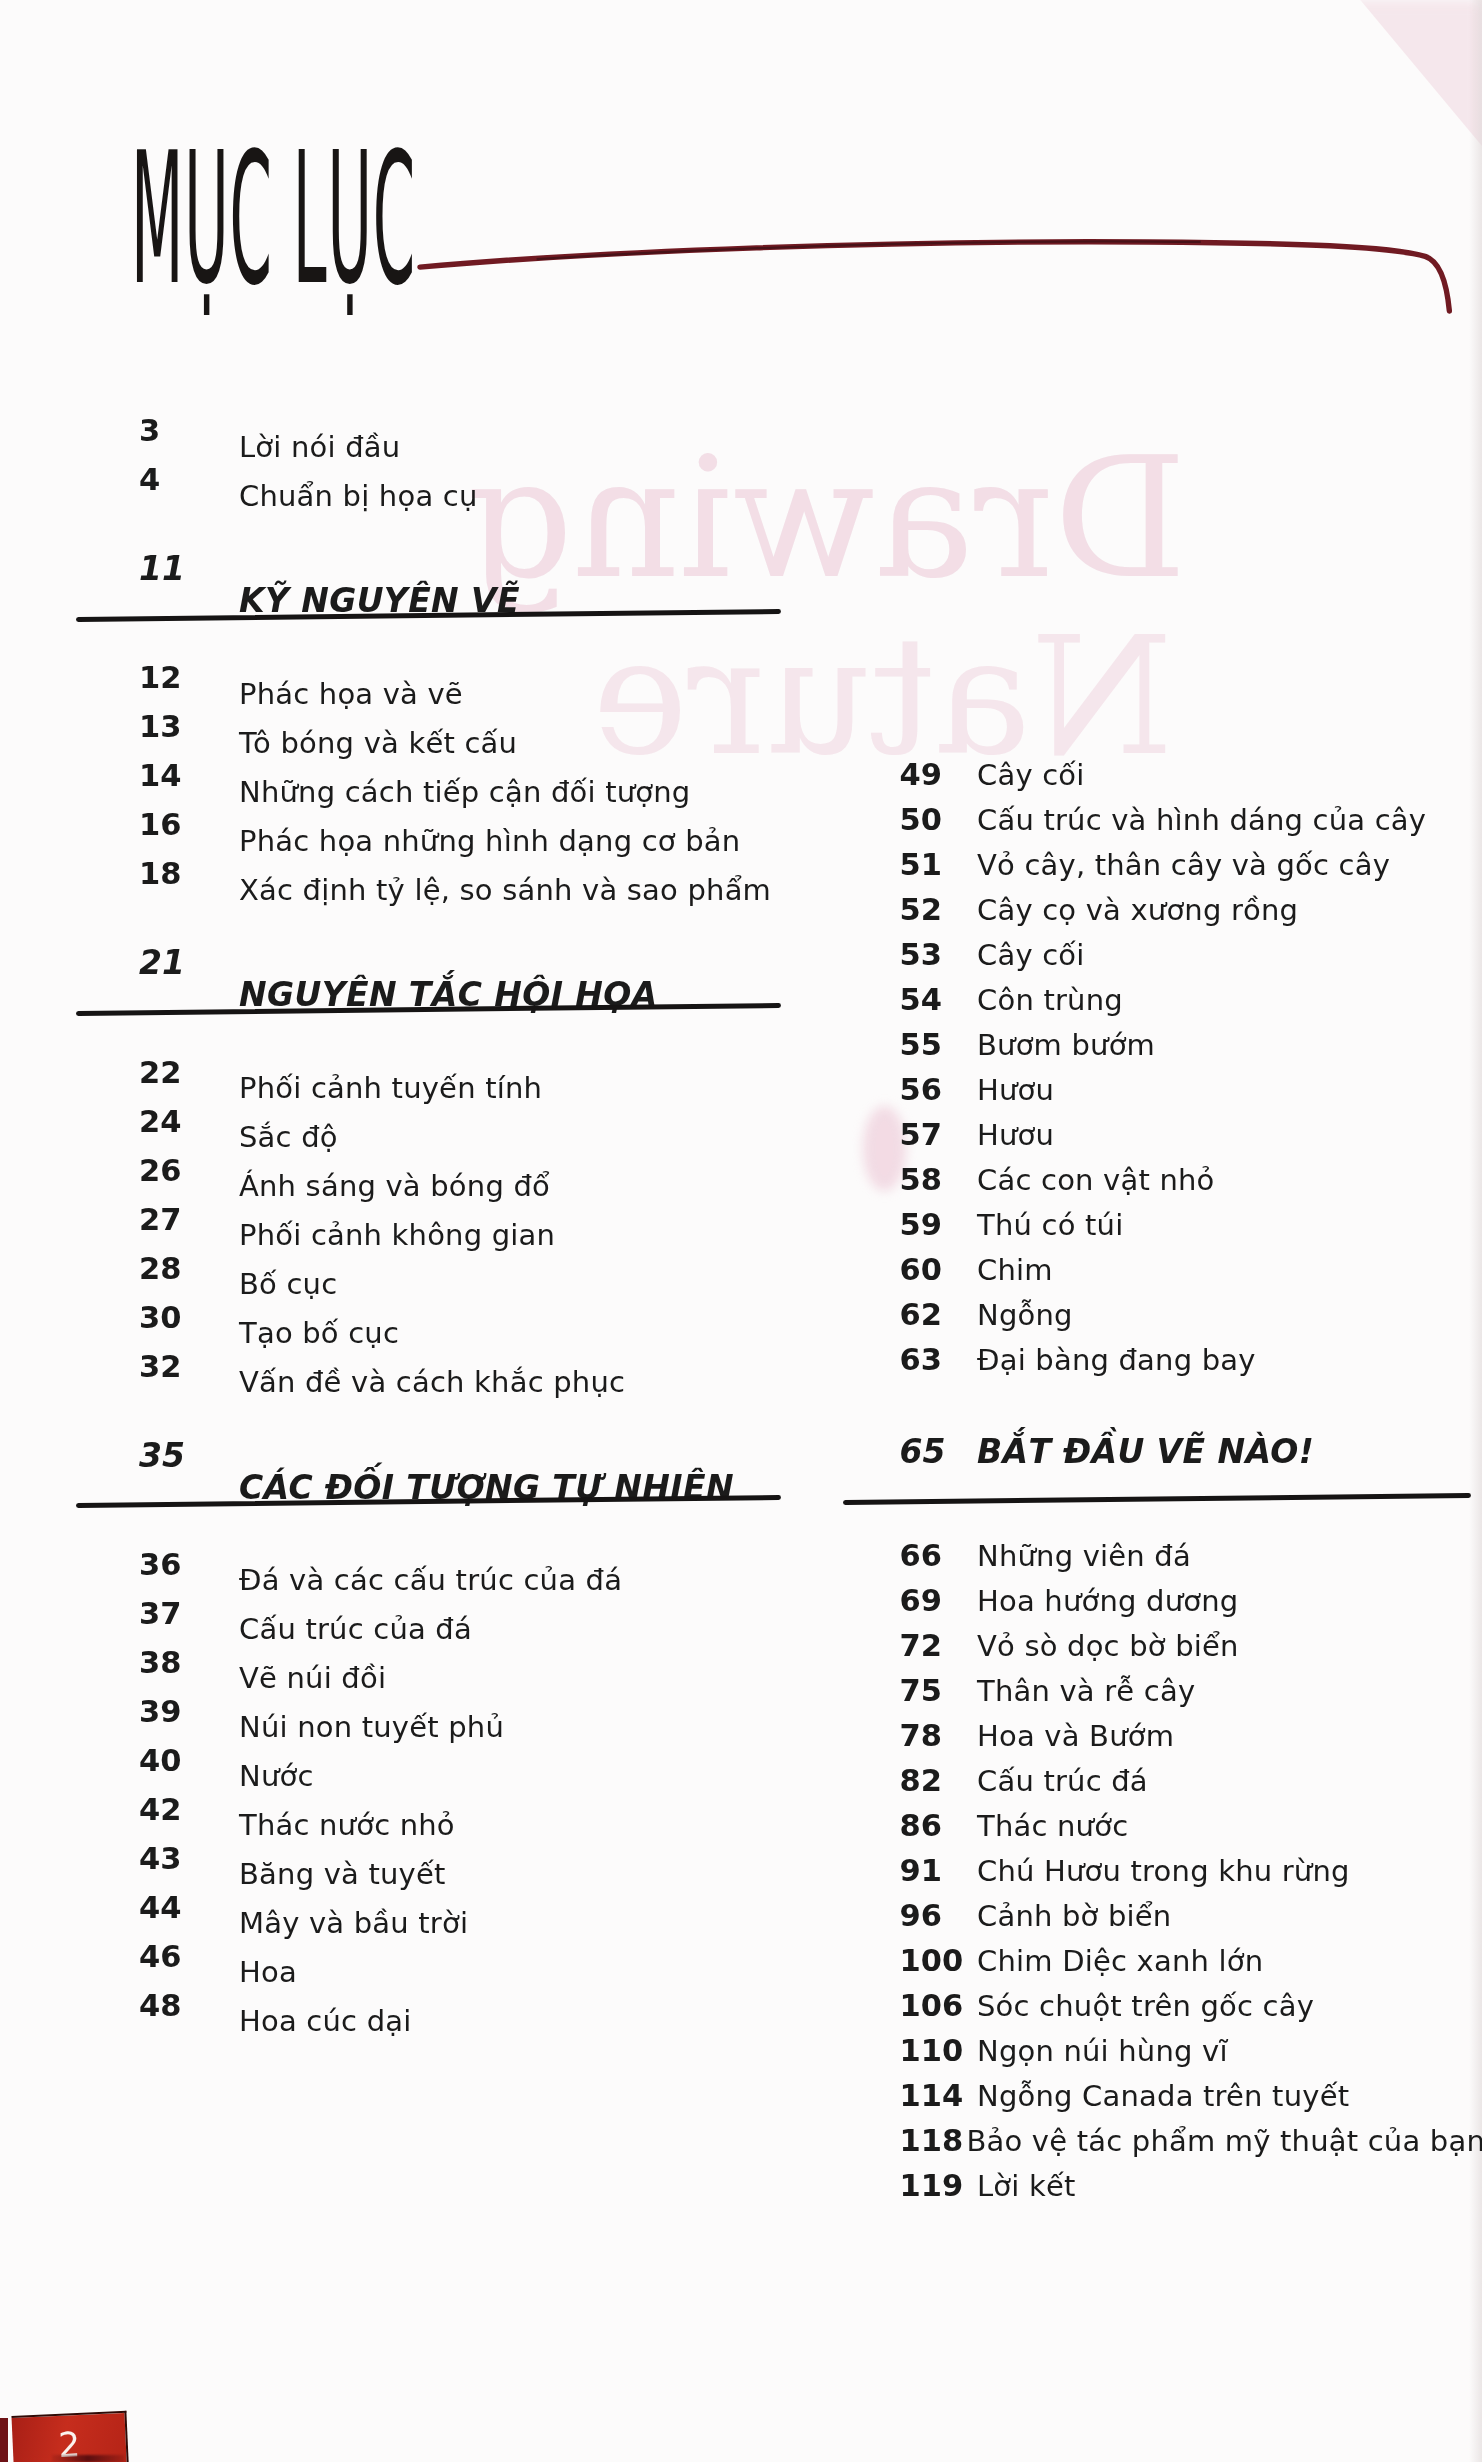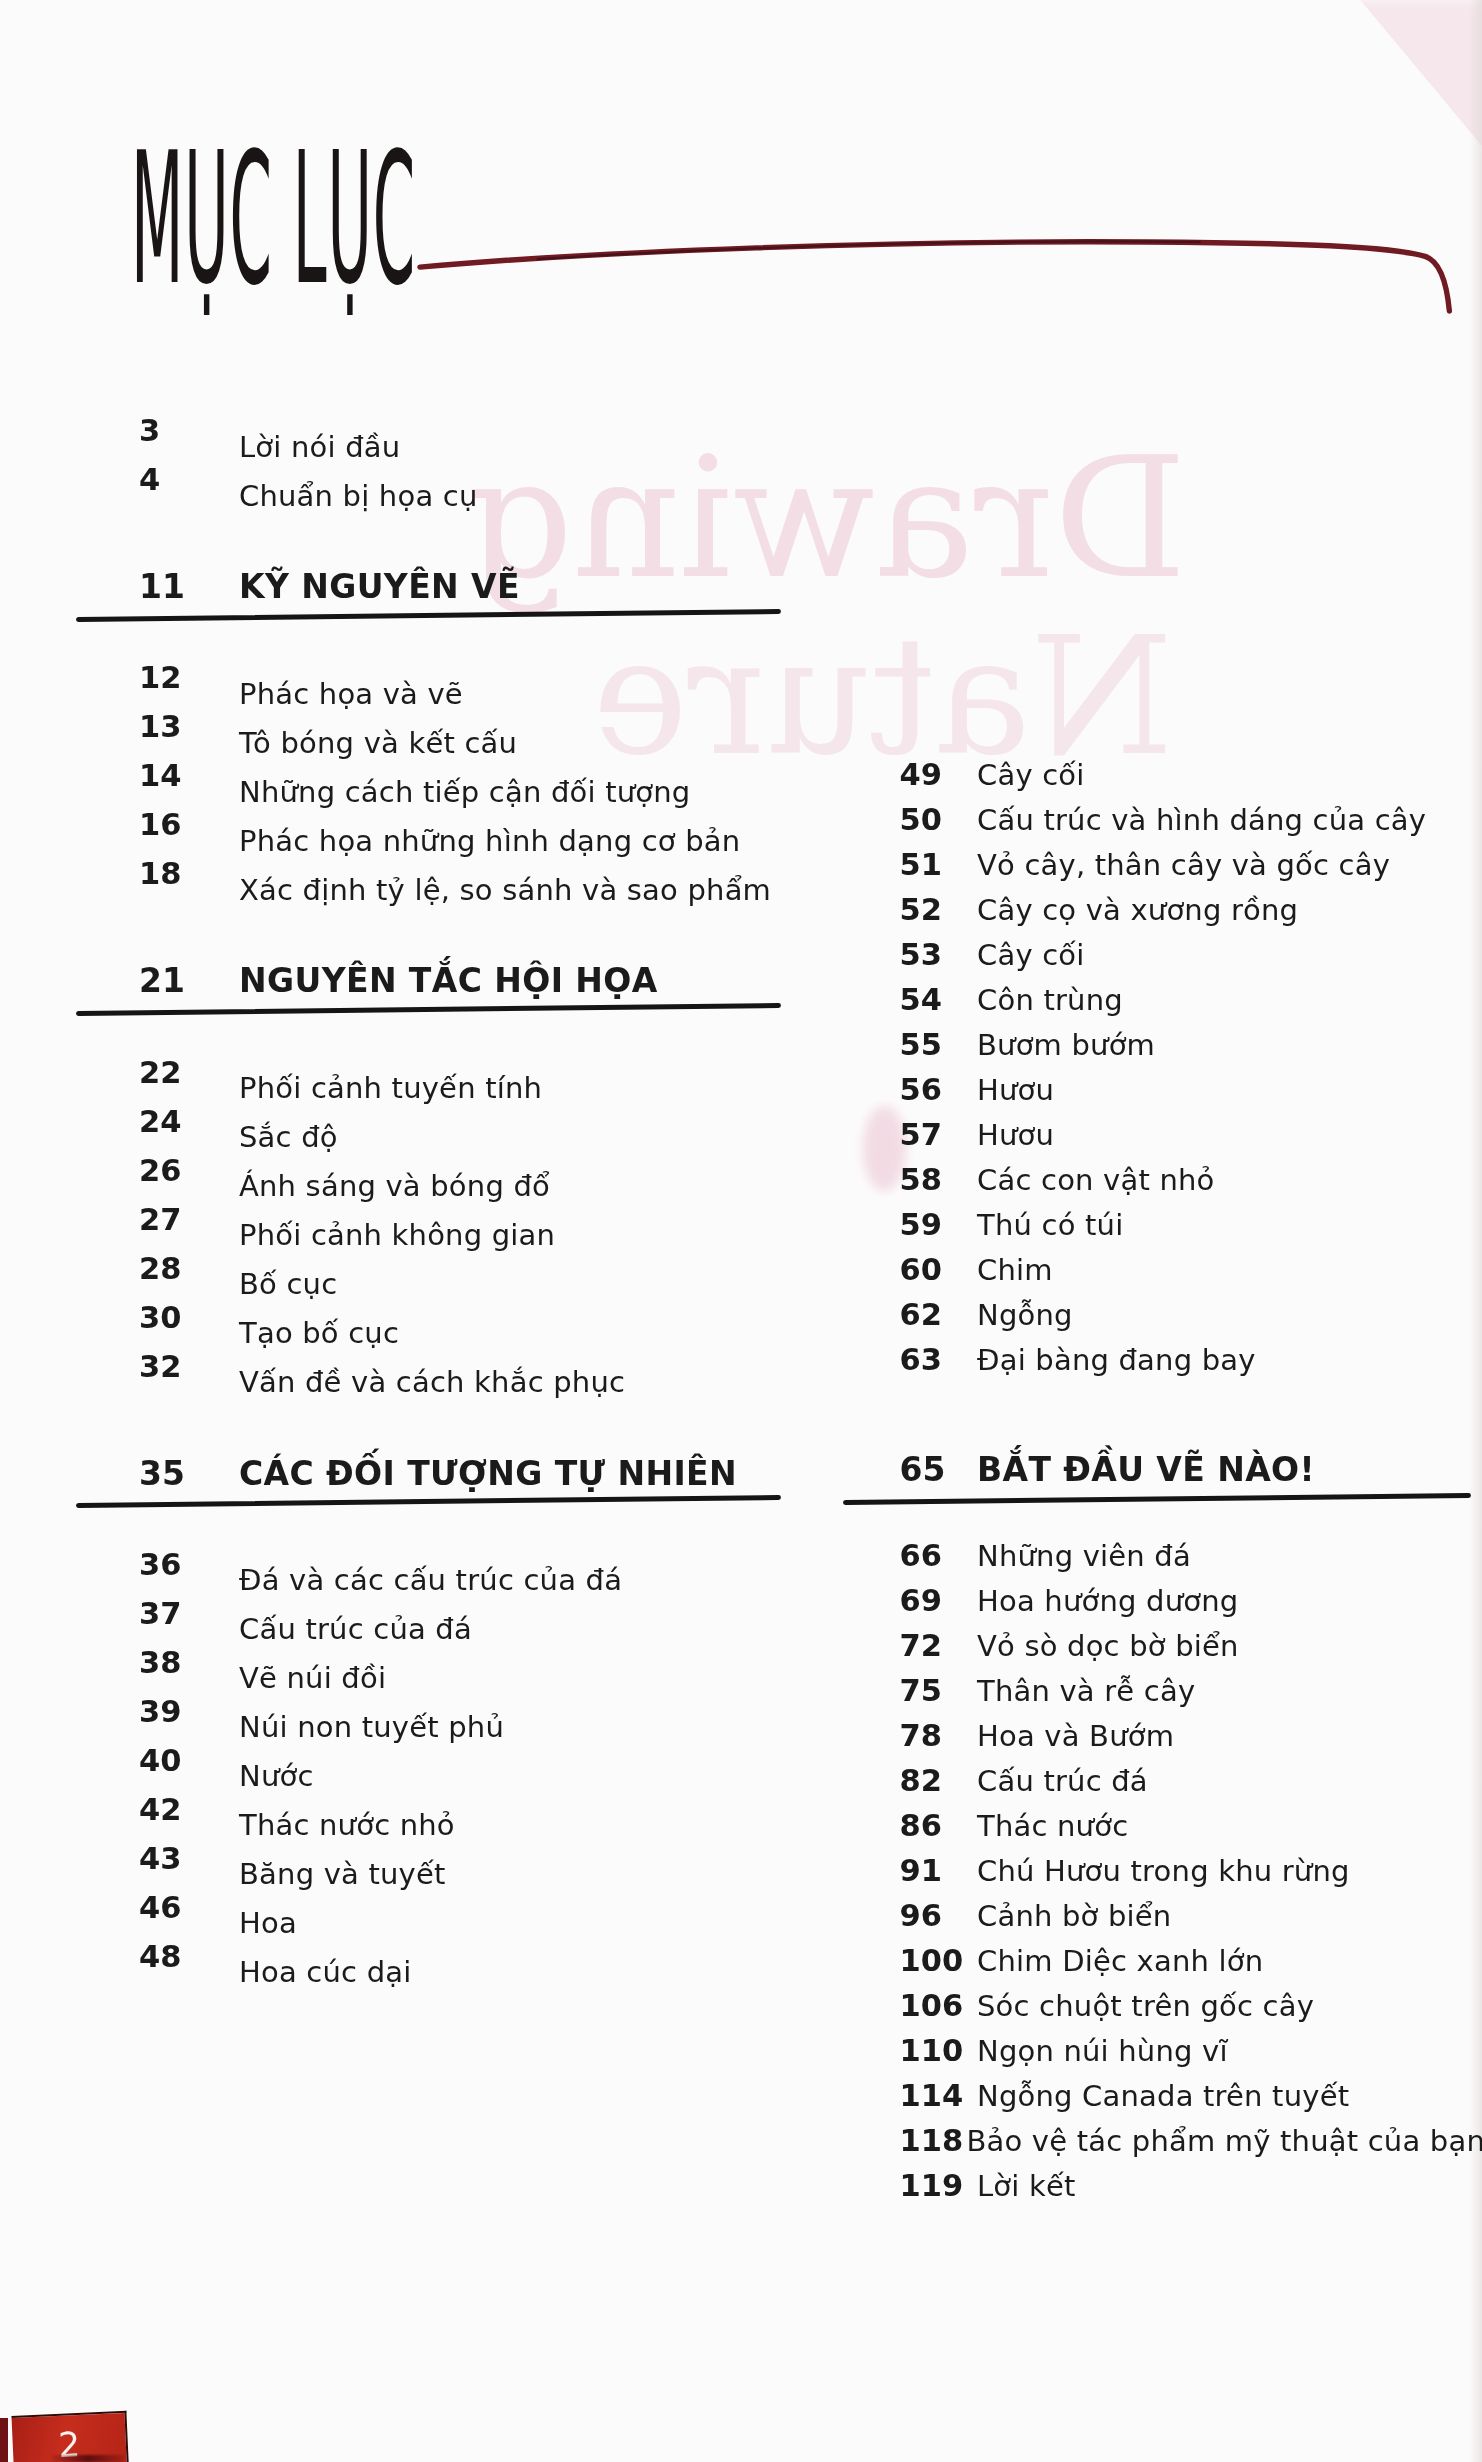--- a/index.html
+++ b/index.html
@@ -47,21 +47,21 @@
   .row{display:flex;align-items:center;}
   .col-left .row{height:49px;}
   .col-right .row{height:45px;}
   .num{
     font-weight:700;font-size:30.5px;box-sizing:border-box;white-space:nowrap;
   }
   .col-left .num{width:99px;padding-left:56px;}
   .col-right .num{width:81px;padding-left:3.6px;margin-left:44px;}
   .label{font-size:29px;white-space:nowrap;letter-spacing:0.2px;}
   .col-left .label{margin-left:57px;margin-top:32px;}
-  .section-row{align-items:flex-end;}
+  .section-row{align-items:flex-start;font-style:italic;}
   .col-left .section-row{margin-top:45px;height:57px;}
   .col-right .section-row{margin-top:50px;height:57px;}
   .section-row .num{font-size:33px;}
   .section-row .label{font-size:33px;font-weight:700;letter-spacing:0.4px;}
   .section-underline{
     height:4.5px;background:#161414;border-radius:2.7px;
     transform:rotate(-0.65deg);transform-origin:left center;
   }
   .col-left .section-underline{width:705px;margin:10.8px 0 32px -7.2px;}
   .col-right .section-underline{width:628px;margin:10.8px 0 29px -9px;}
@@ -198,20 +198,24 @@
     </div>
     <div class="row entry-row">
       <span class="num">42</span>
       <span class="label">Thác nước nhỏ</span>
     </div>
     <div class="row entry-row">
       <span class="num">43</span>
       <span class="label">Băng và tuyết</span>
     </div>
     <div class="row entry-row">
+      <span class="num">44</span>
+      <span class="label">Mây và bầu trời</span>
+    </div>
+    <div class="row entry-row">
       <span class="num">46</span>
       <span class="label">Hoa</span>
     </div>
     <div class="row entry-row">
       <span class="num">48</span>
       <span class="label">Hoa cúc dại</span>
     </div>
   </div>
 <div class="col col-right" id="col-right">
     <div class="row entry-row">

